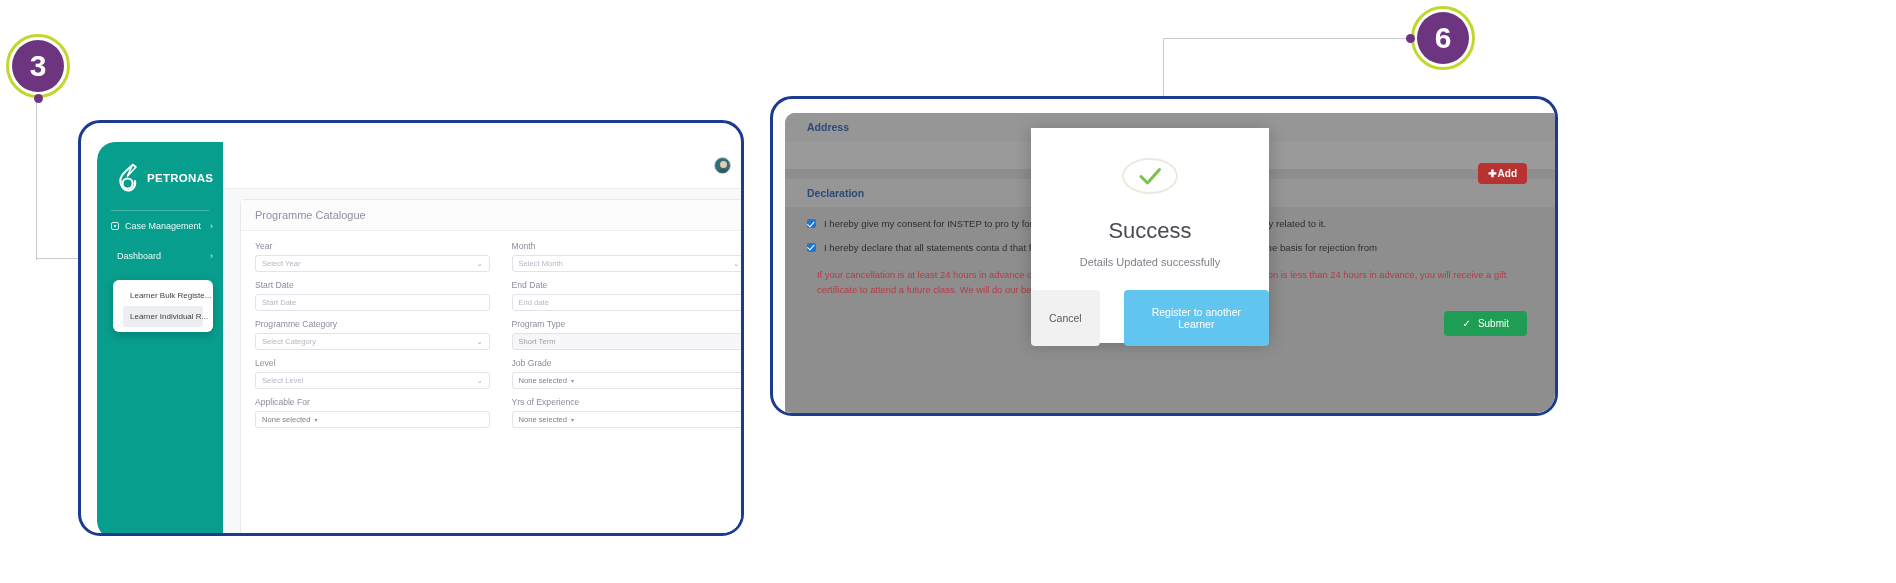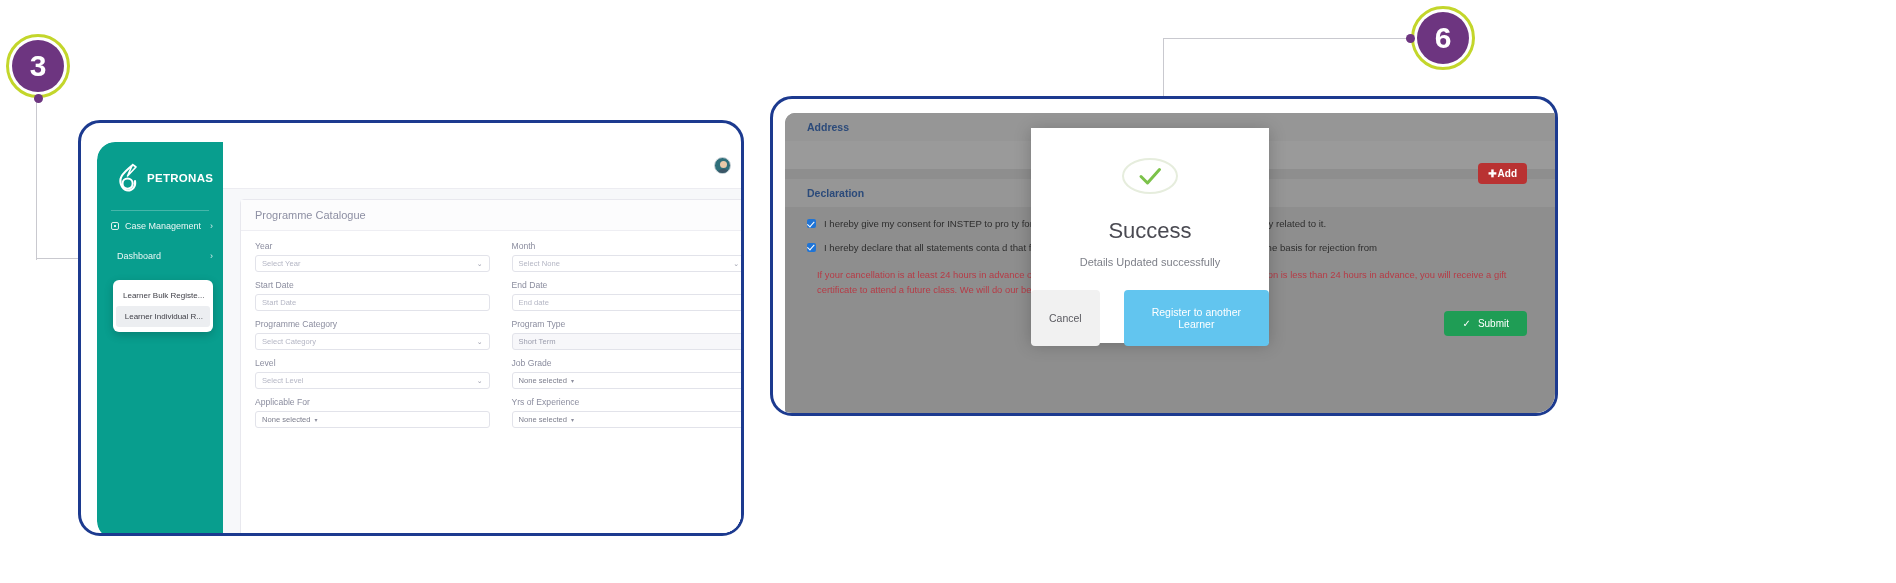--- a/index.html
+++ b/index.html
@@ -85,21 +85,21 @@
   .nav-item .sq {
     width:8px;height:8px;border:1px solid #d9f0ec;border-radius:2px;flex:none;
     position:relative;
   }
   .nav-item .sq::after{content:"";position:absolute;left:2px;top:2px;width:2px;height:2px;background:#d9f0ec;}
   .nav-item.no-icon { padding-left: 20px; }
 
   .submenu {
     position:absolute; left: 16px; top: 138px; width: 100px;
     background:#fff; border-radius:6px; box-shadow: 0 3px 10px rgba(0,0,0,.2);
-    padding: 5px 0; z-index: 5;
+    padding: 5px 7px; z-index: 5;
   }
   .submenu-item {
     font-size: 8px; color:#3e3e46; padding: 6px 7px; cursor:pointer;
     white-space: nowrap; border-radius:3px; margin: 0 3px;
   }
   .submenu-item.active { background:#eceef1;text-align:right; }
 
   .content { flex: 1; background: #f7f8fa; position:relative; }
   .topbar {
     height: 47px; background:#fff; border-bottom:1px solid #ececf1;
@@ -274,21 +274,21 @@
             <div class="fld">
               <label>Year</label>
               <div class="inp">
                 <span>Select Year</span>
                 <span class="caret">⌄</span>
               </div>
             </div>
             <div class="fld">
               <label>Month</label>
               <div class="inp">
-                <span>Select None</span>
+                <span>Select Month</span>
                 <span class="caret">⌄</span>
               </div>
             </div>
 
             <div class="fld">
               <label>Start Date</label>
               <div class="inp">
                 <span>Start Date</span>
               </div>
             </div>

